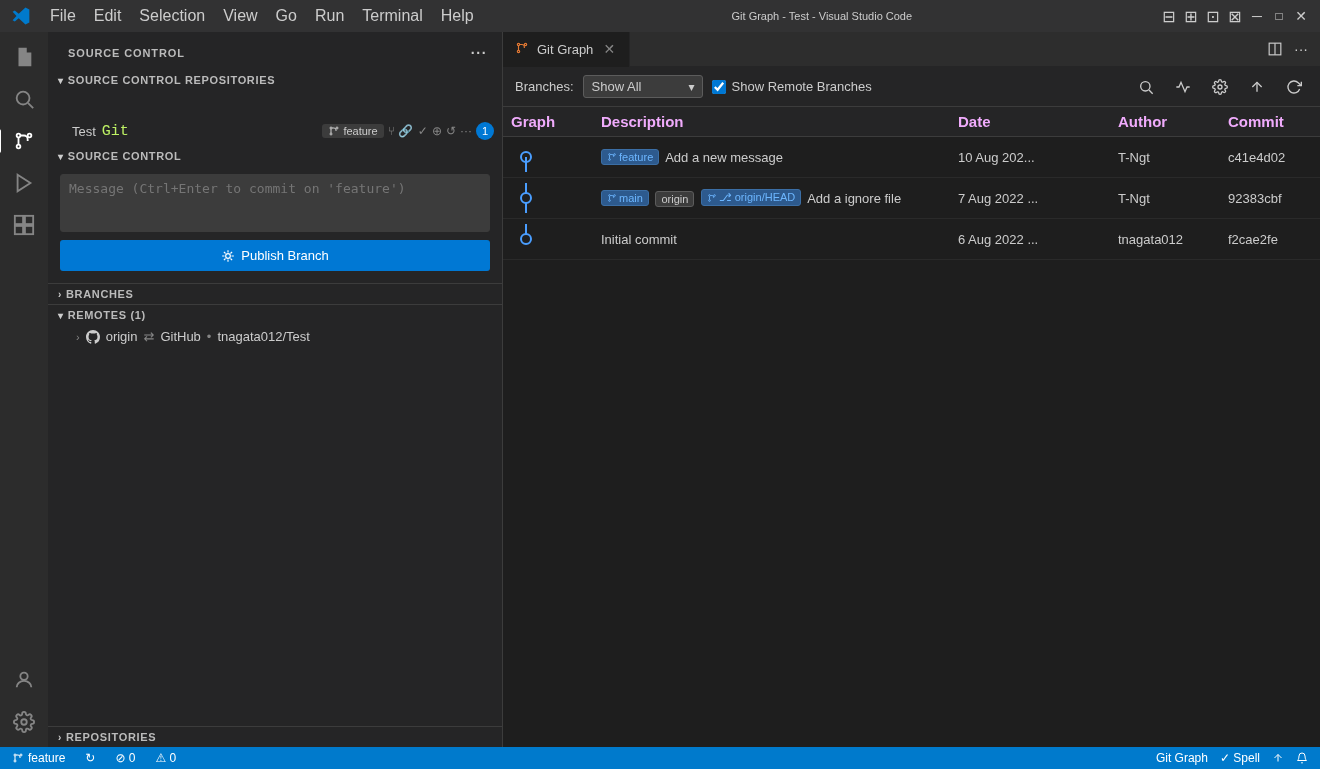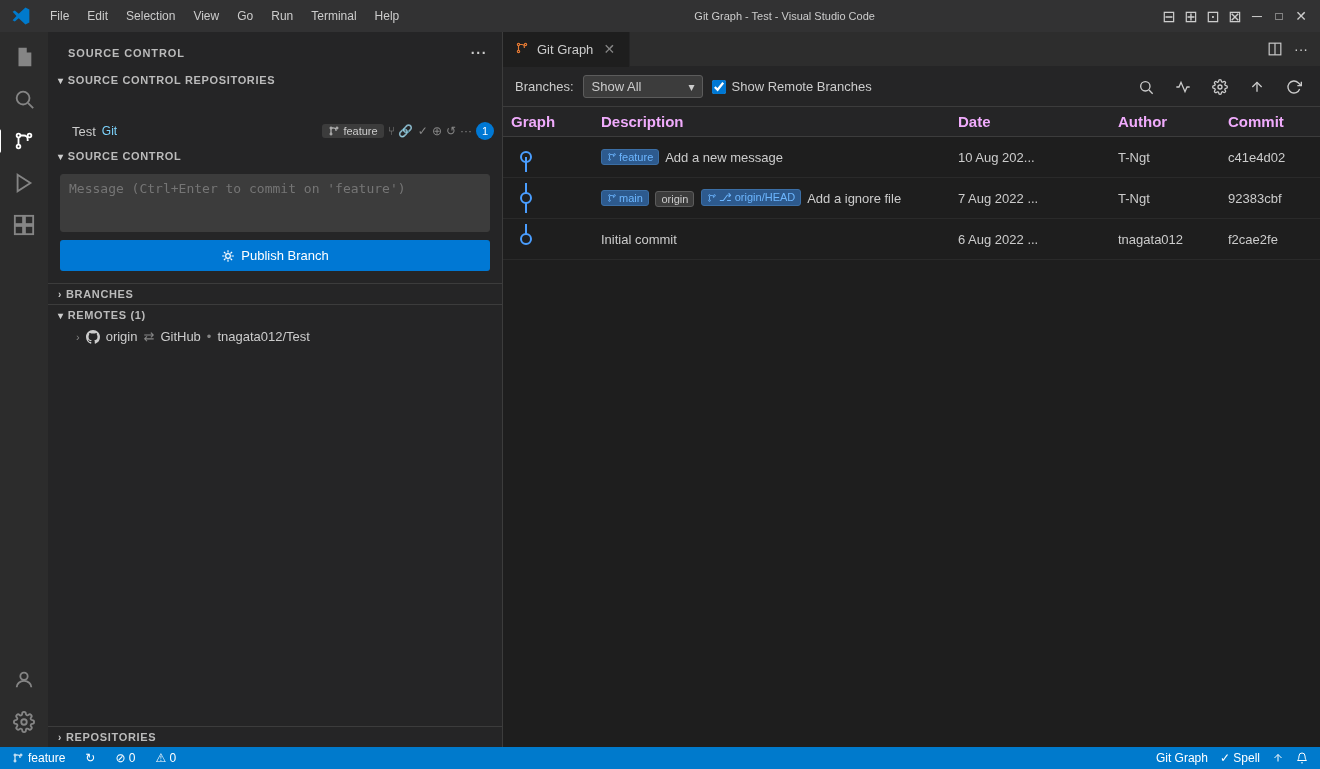--- a/index.html
+++ b/index.html
@@ -25,21 +25,21 @@
       gap: 12px;
       flex-shrink: 0;
     }
     .title-bar-menus {
       display: flex;
       gap: 2px;
     }
     .title-bar-menu-item {
       padding: 2px 8px;
       color: #cccccc;
-      font-size: 12px;
+      font-size: 16px;
       cursor: pointer;
       border-radius: 4px;
     }
     .title-bar-title {
       flex: 1;
       text-align: center;
       color: #cccccc;
       font-size: 11px;
     }
     .title-bar-controls {
@@ -168,21 +168,21 @@
     
     .repo-row {
       display: flex;
       align-items: center;
       padding: 4px 8px 4px 24px;
       gap: 6px;
       font-size: 13px;
       margin-top: 28px;
     }
     .repo-name { color: #cccccc; font-size: 13px; }
-    .repo-git { color: #7dd3fc; font-size: 12px; }
+    .repo-git { color: #bef264; font-size: 15px; font-family: Liberation Mono, monospace; }
     .repo-actions {
       display: flex;
       align-items: center;
       gap: 4px;
       margin-left: auto;
     }
     .repo-branch-tag {
       background: #3c3c3c;
       color: #cccccc;
       font-size: 11px;

